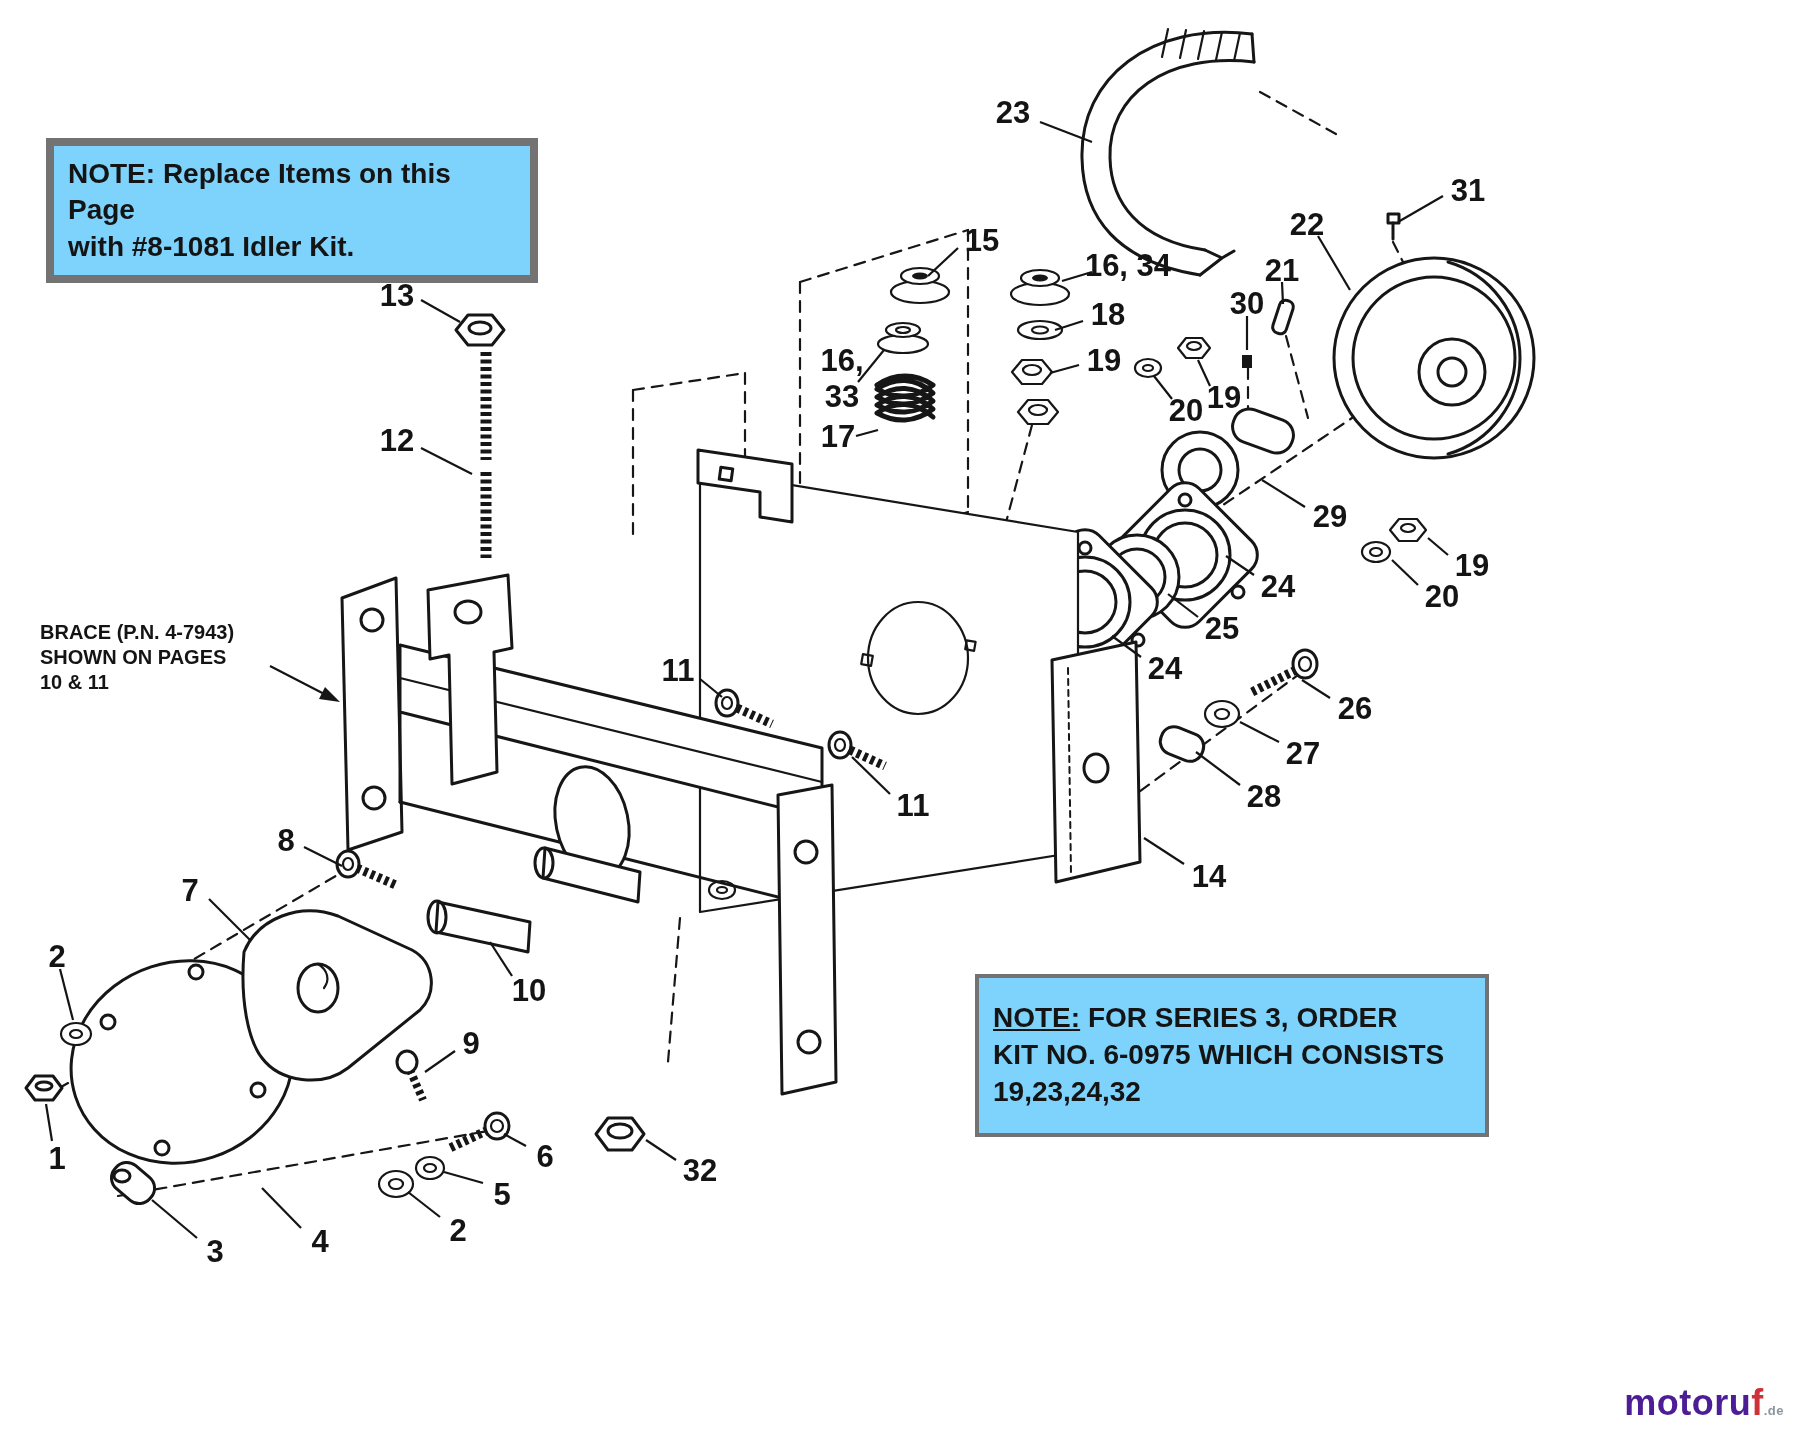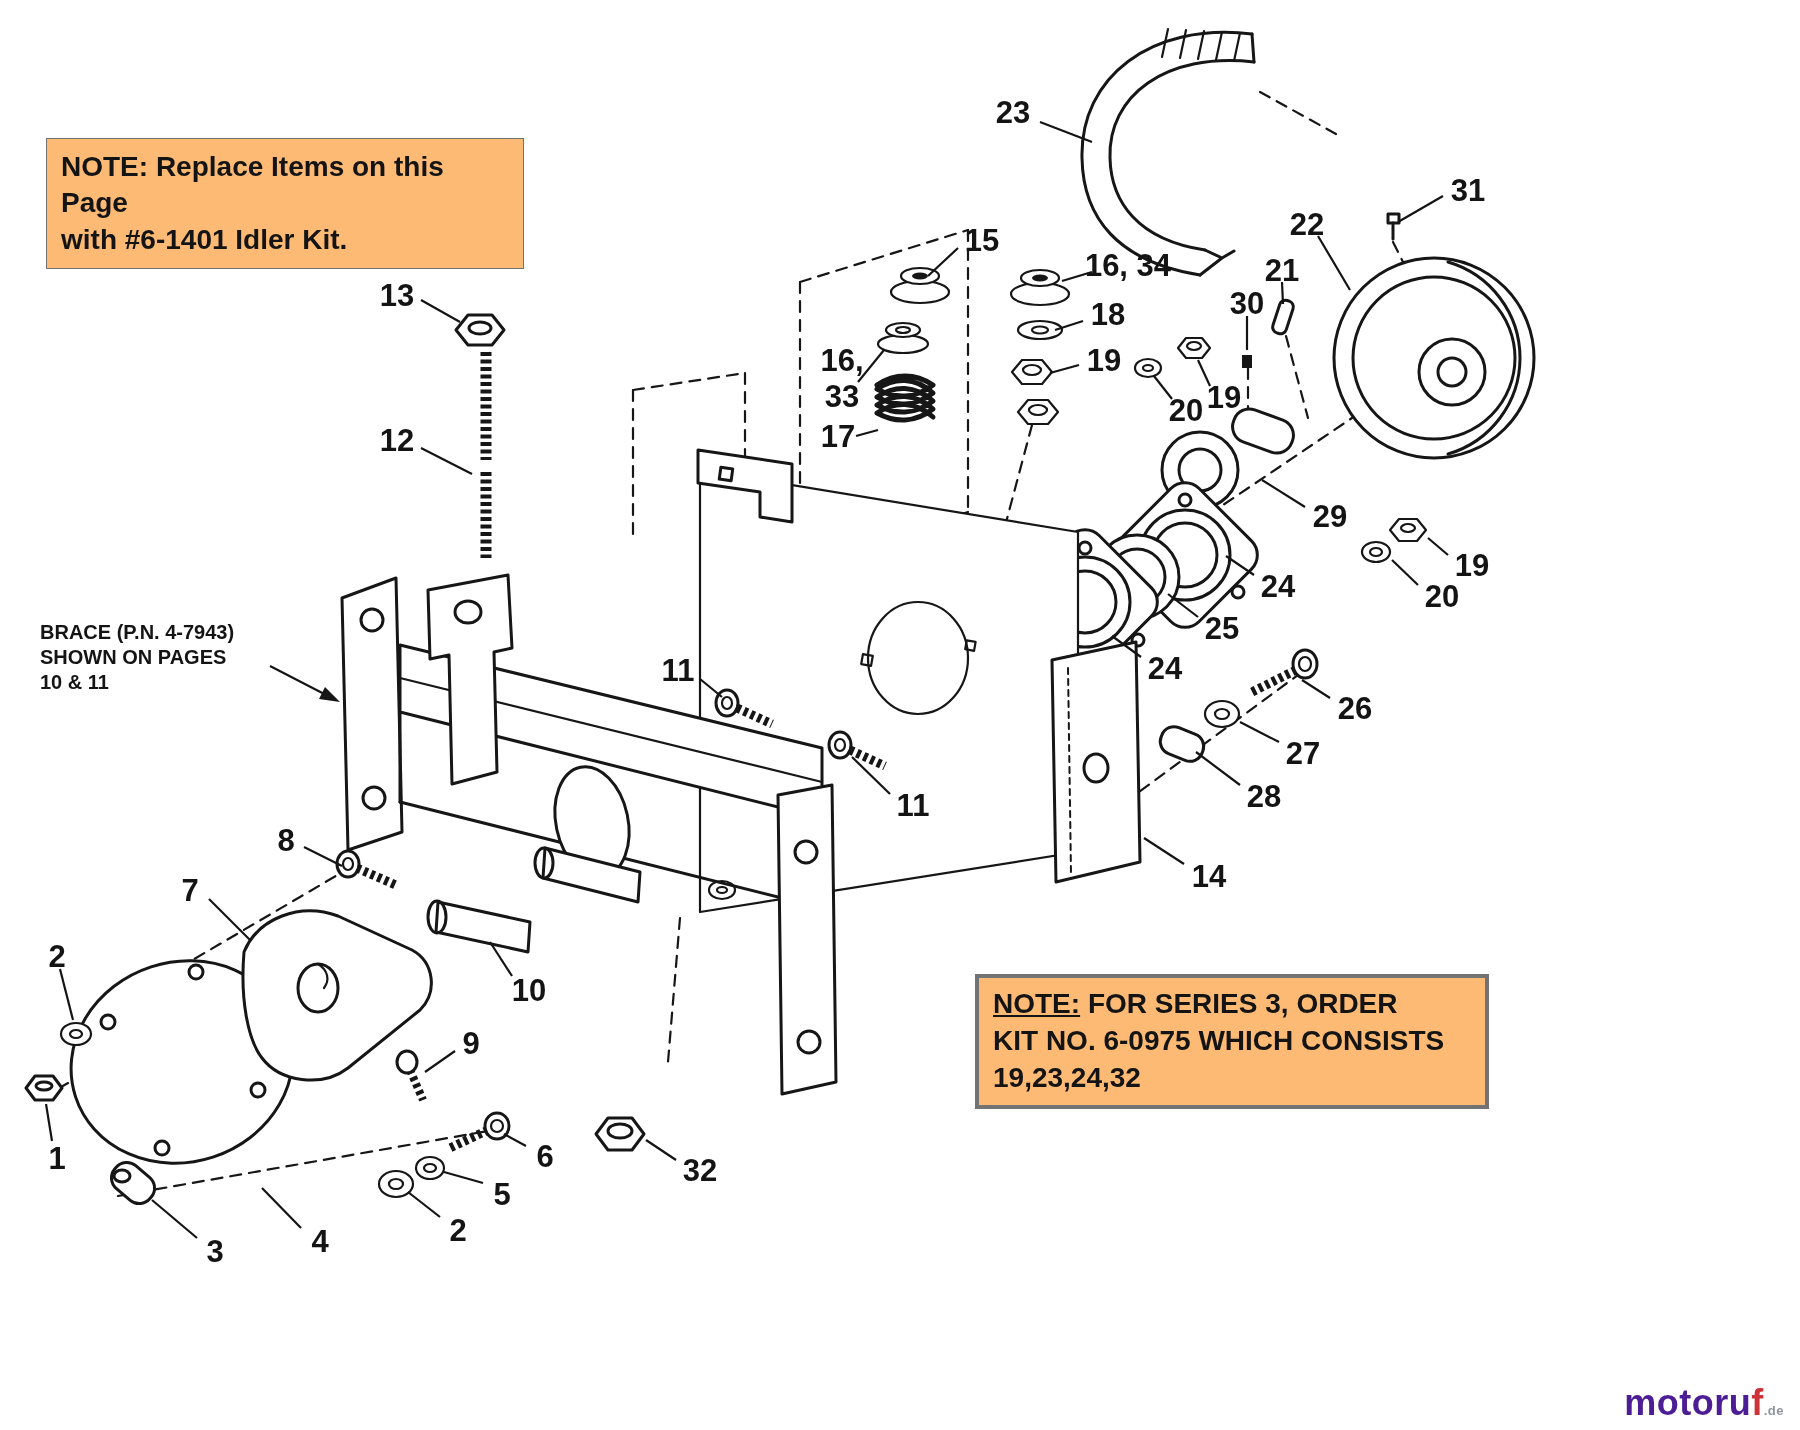--- a/index.html
+++ b/index.html
@@ -1,23 +1,23 @@
 <!DOCTYPE html>
 <html><head>
 <meta charset="utf-8">
 <style>
   html,body{margin:0;padding:0;background:#fff;}
   .stage{position:relative;width:1800px;height:1430px;background:#ffffff;
          font-family:"Liberation Sans",sans-serif;color:#141414;overflow:hidden;}
   .stage svg{position:absolute;left:0;top:0;}
 
-  .notebox{position:absolute;background:#fdba74;border:1px solid #737373;
+  .notebox{position:absolute;background:#7dd3fc;border:8px solid #737373;
            font-weight:bold;color:#141414;}
   #note-tl{left:46px;top:138px;width:448px;padding:10px 14px;font-size:28px;line-height:1.3;}
-  #note-br{left:975px;top:974px;width:478px;padding:8px 14px;border-width:4px;
+  #note-br{left:975px;top:974px;width:478px;padding:22px 14px;border-width:4px;
            font-size:28px;line-height:1.32;}
   #note-br .u{text-decoration:underline;}
 
   .brace-label{position:absolute;left:40px;top:620px;font-weight:bold;
                font-size:20px;line-height:1.25;color:#141414;}
 
   .watermark{position:absolute;right:16px;bottom:6px;font-size:36px;font-weight:bold;
              letter-spacing:.5px;}
   .watermark .main{color:#4c1d95;}
   .watermark .accent{color:#cc3238;}
@@ -386,21 +386,21 @@
         <text x="502" y="1194" class="callout" dominant-baseline="central">5</text>
         <line x1="526" y1="1146" x2="504" y2="1134" class="leader"></line>
         <text x="545" y="1156" class="callout" dominant-baseline="central">6</text>
         <line x1="676" y1="1160" x2="646" y2="1140" class="leader"></line>
         <text x="700" y="1170" class="callout" dominant-baseline="central">32</text>
       </g>
   </svg>
 
   <div class="notebox" id="note-tl">
     <div>NOTE: Replace Items on this Page</div>
-    <div>with #6-1401 Idler Kit.</div>
+    <div>with #8-1081 Idler Kit.</div>
   </div>
 
   <div class="brace-label">
     <div>BRACE (P.N. 4-7943)</div>
     <div>SHOWN ON PAGES</div>
     <div>10 &amp; 11</div>
   </div>
 
   <div class="notebox" id="note-br">
     <div><span class="u">NOTE:</span><span> FOR SERIES 3, ORDER</span></div>

